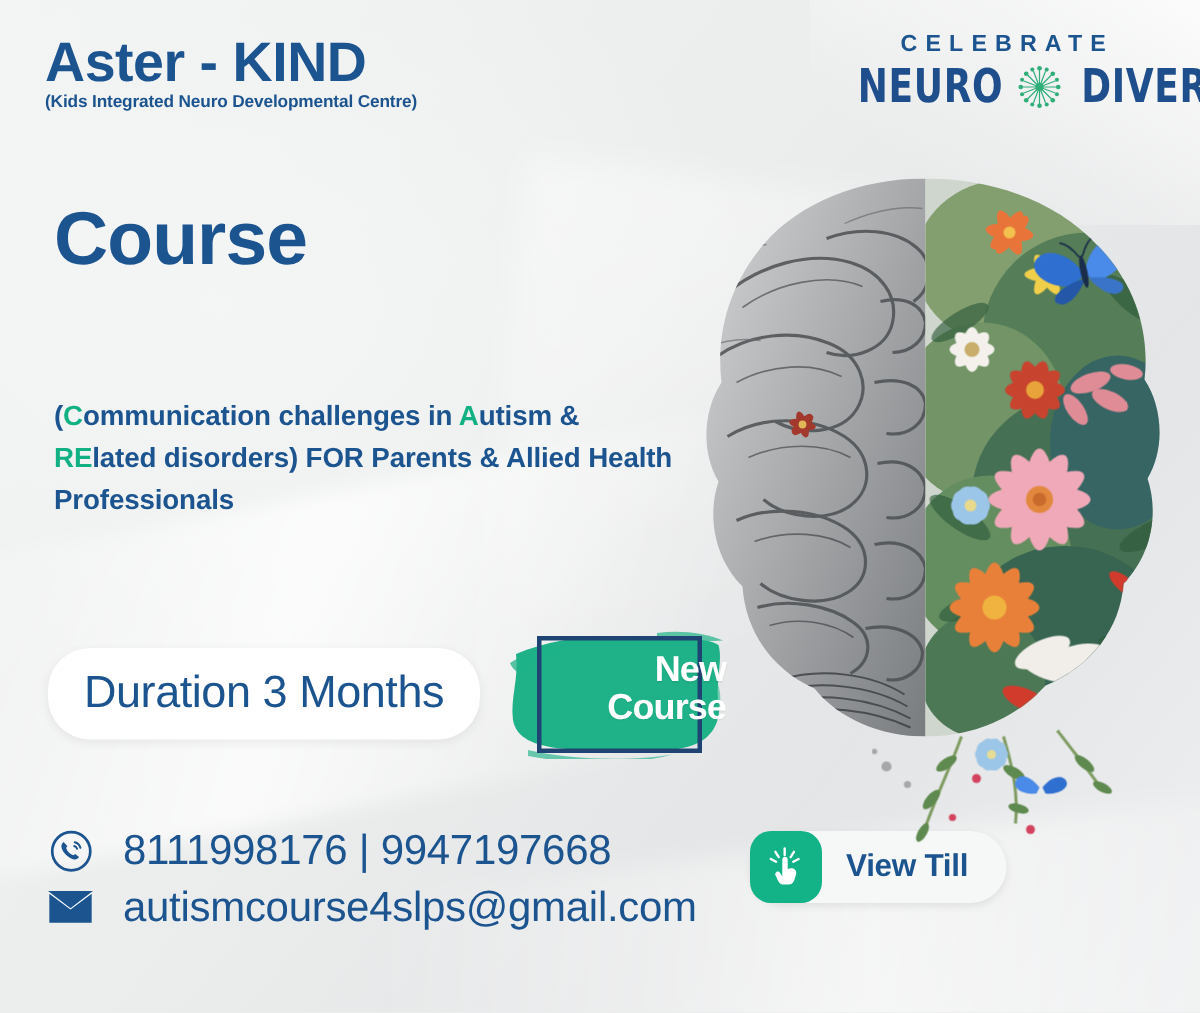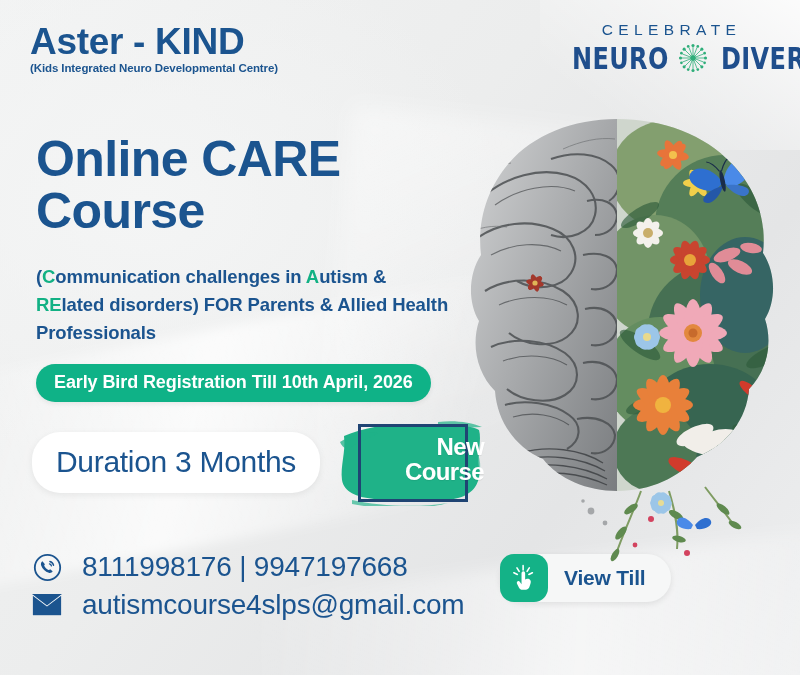--- a/index.html
+++ b/index.html
@@ -27,21 +27,21 @@
     transform:rotate(6deg);filter:blur(10px);}
   .corner-tr{position:absolute;right:0;top:0;width:260px;height:150px;
     background:linear-gradient(215deg, rgba(255,255,255,.85) 0%, rgba(255,255,255,0) 75%);}
 
   
   .brand{position:absolute;left:30px;top:22px;}
   .brand-title{font-size:37px;font-weight:bold;color:#1b548f;letter-spacing:-.3px;line-height:1.06;}
   .brand-sub{font-size:11.5px;font-weight:bold;color:#1b548f;margin-top:1px;letter-spacing:-.1px;}
 
   .celebrate-logo{position:absolute;right:26px;top:22px;text-align:center;width:210px;}
-  .celebrate-word{font-size:15.5px;font-weight:normal;color:#1b548f;letter-spacing:5.4px;
+  .celebrate-word{font-size:15.5px;font-weight:bold;color:#1b548f;letter-spacing:5.4px;
      margin-left:5px;line-height:1;}
   .nd-row{display:flex;align-items:center;justify-content:flex-start;margin-top:5px;}
   .nd-text{font-size:31px;font-weight:bold;color:#1f4e8c;line-height:1;
      font-family:"DejaVu Sans Condensed","Liberation Sans Narrow","Liberation Sans",sans-serif;
      transform:scaleX(.86);transform-origin:center;letter-spacing:.5px;}
   .nd-flower{width:30px;height:30px;margin:0 1px;flex:0 0 auto;}
 
   
   .headline{position:absolute;left:36px;top:134px;width:440px;
     font-size:50px;font-weight:bold;color:#1b548f;line-height:1.03;letter-spacing:-.6px;}
@@ -148,27 +148,25 @@
               <circle cx="20.4" cy="6.8" r="2.7"></circle>
             <circle cx="30" cy="30" r="5.4"></circle>
           </g>
         </svg>
       </span>
       <span class="nd-text">DIVERSITY</span>
     </div>
   </div>
 
   <div class="headline">
-    <div>Online CARE</div>
     <div>Course</div>
   </div>
 
   <div class="subhead" id="subheading"><span>(</span><span class="hl">C</span><span>ommunication challenges in </span><span class="hl">A</span><span>utism &amp; </span><span class="hl">RE</span><span>lated disorders) FOR Parents &amp; Allied Health Professionals</span></div>
 
-  <div class="earlybird">Early Bird Registration Till 10th April, 2026</div>
 
   <div class="duration">Duration 3 Months</div>
 
   <div class="newcourse">
     <svg class="nc-brush" viewBox="0 0 146 86">
       <path fill="#1fb288" d="M6 16 C30 6, 60 2, 92 5 C112 7, 132 4, 141 10 C144 20, 139 34, 141 48
                C143 62, 136 74, 120 78 C96 84, 62 82, 36 79 C18 77, 6 72, 4 60
                C2 46, 8 32, 6 16 Z"></path>
       <path fill="#1fb288" opacity=".75" d="M2 22 C14 14, 28 12, 40 13 C32 18, 18 22, 10 30 C6 28, 3 25, 2 22 Z"></path>
       <path fill="#1fb288" opacity=".7" d="M100 2 C116 0, 132 2, 144 7 C130 8, 114 7, 100 6 Z"></path>

